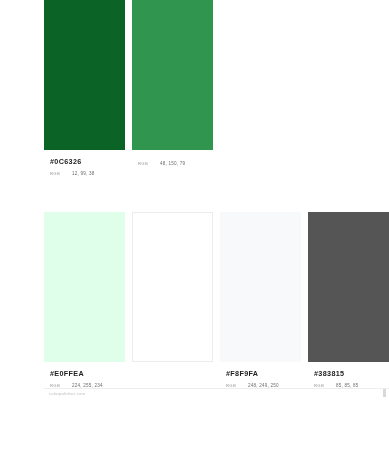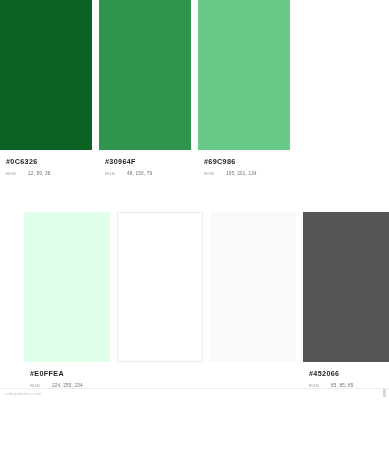--- a/index.html
+++ b/index.html
@@ -12,20 +12,21 @@
     overflow: hidden;
   }
 
   #palette-page {
     width: 389px;
     height: 338px;
     position: relative;
     background: #ffffff;
     display: flex;
     flex-direction: column;
+    padding-left: 44px;
   }
 
   .palette-grid {
     display: grid;
     grid-template-columns: repeat(4, 1fr);
     column-gap: 7px;
     row-gap: 0;
     padding: 0;
   }
 
@@ -75,21 +76,20 @@
     color: #6e6e6e;
     letter-spacing: 0.2px;
   }
 
   .row-second .swatch-chip {
     height: 150px;
   }
 
   .row-second {
     margin-top: 36px;
-    margin-left: 24px;
   }
 
   .spacer { flex: 1 1 auto; }
 
   .footer {
     height: 18px;
     border-top: 1px solid #ededed;
     display: flex;
     align-items: center;
     justify-content: space-between;
@@ -122,38 +122,27 @@
         <div class="swatch-rgb-row">
           <span class="swatch-rgb-label">RGB</span>
           <span class="swatch-rgb-value">12, 99, 38</span>
         </div>
       </div>
     </div>
 
     <div class="swatch-cell">
       <div class="swatch-chip" style="background: rgb(48, 150, 79);"></div>
       <div class="swatch-info">
-        <div class="swatch-hex">#30964F</div>
         <div class="swatch-rgb-row">
           <span class="swatch-rgb-label">RGB</span>
           <span class="swatch-rgb-value">48, 150, 79</span>
         </div>
       </div>
     </div>
 
-    <div class="swatch-cell">
-      <div class="swatch-chip" style="background: rgb(105, 201, 134);"></div>
-      <div class="swatch-info">
-        <div class="swatch-hex">#69C986</div>
-        <div class="swatch-rgb-row">
-          <span class="swatch-rgb-label">RGB</span>
-          <span class="swatch-rgb-value">105, 201, 134</span>
-        </div>
-      </div>
-    </div>
 
 
   </div>
 
   <div class="palette-grid row-second">
 
     <div class="swatch-cell">
       <div class="swatch-chip" style="background: rgb(224, 255, 234);"></div>
       <div class="swatch-info">
         <div class="swatch-hex">#E0FFEA</div>
@@ -163,26 +152,33 @@
         </div>
       </div>
     </div>
 
     <div class="swatch-cell">
       <div class="swatch-chip bordered" style="background: rgb(255, 255, 255);"></div>
     </div>
 
     <div class="swatch-cell">
       <div class="swatch-chip" style="background: rgb(248, 249, 250);"></div>
+      <div class="swatch-info">
+        <div class="swatch-hex">#F8F9FA</div>
+        <div class="swatch-rgb-row">
+          <span class="swatch-rgb-label">RGB</span>
+          <span class="swatch-rgb-value">248, 249, 250</span>
+        </div>
+      </div>
     </div>
 
     <div class="swatch-cell">
       <div class="swatch-chip" style="background: rgb(85, 85, 85);"></div>
       <div class="swatch-info">
-        <div class="swatch-hex">#452066</div>
+        <div class="swatch-hex">#383815</div>
         <div class="swatch-rgb-row">
           <span class="swatch-rgb-label">RGB</span>
           <span class="swatch-rgb-value">85, 85, 85</span>
         </div>
       </div>
     </div>
 
   </div>
 
   <div class="spacer"></div>

